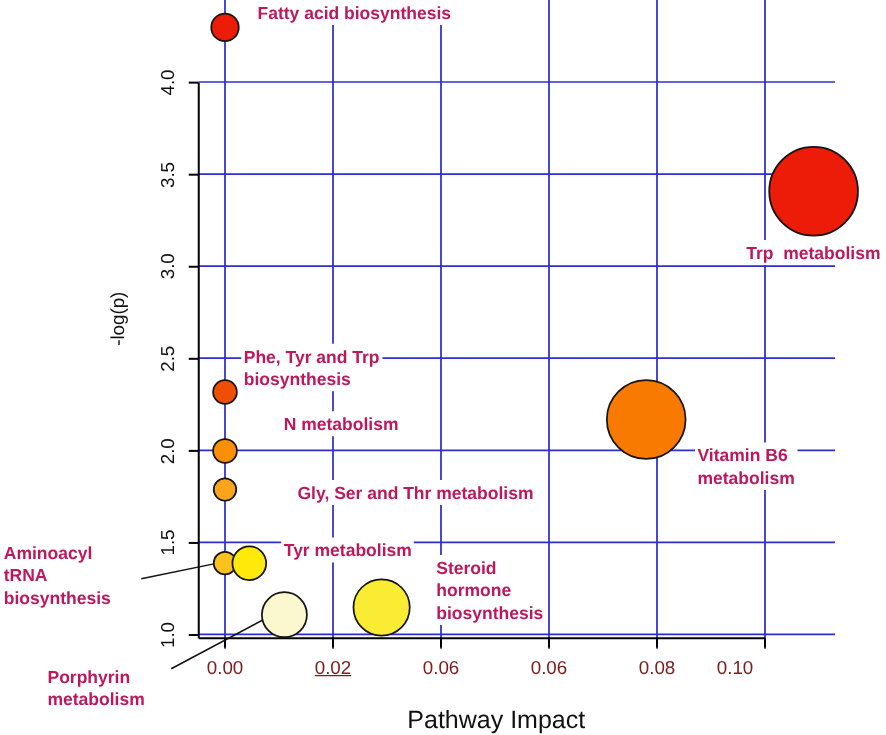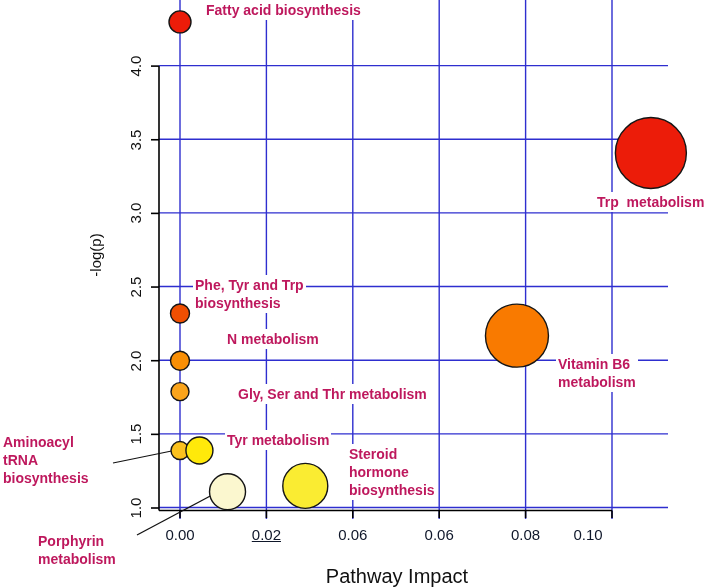--- a/index.html
+++ b/index.html
@@ -23,21 +23,21 @@
   #lbl-n_metabolism {left:193px; top:329px;margin-left:32px;}
   #lbl-gly_ser_thr  {left:196px; top:384px;margin-left:40px;}
   #lbl-vitamin_b6   {left:556px; top:354px;}
   #lbl-aminoacyl_trna{left:1px;  top:432px;}
   #lbl-tyr          {left:225px; top:430px;}
   #lbl-steroid      {left:347px; top:444px;}
   #lbl-porphyrin    {left:36px;  top:531px;}
   #bubble-layer{z-index:3;}
   .xtick{
     position:absolute; z-index:2; top:526px; transform:translateX(-50%);
-    font-size:15px; color:#0f172a; background:transparent;
+    font-size:15px; color:#7f1d1d; background:transparent;
   }
   .ytick{
     position:absolute; z-index:2; left:135px;
     transform:translate(-50%,-50%) rotate(-90deg);
     font-size:15px; color:#111;
   }
   #x-axis-title{
     position:absolute; z-index:2; left:397px; top:565px;
     transform:translateX(-50%); font-size:20px; color:#111;
   }

